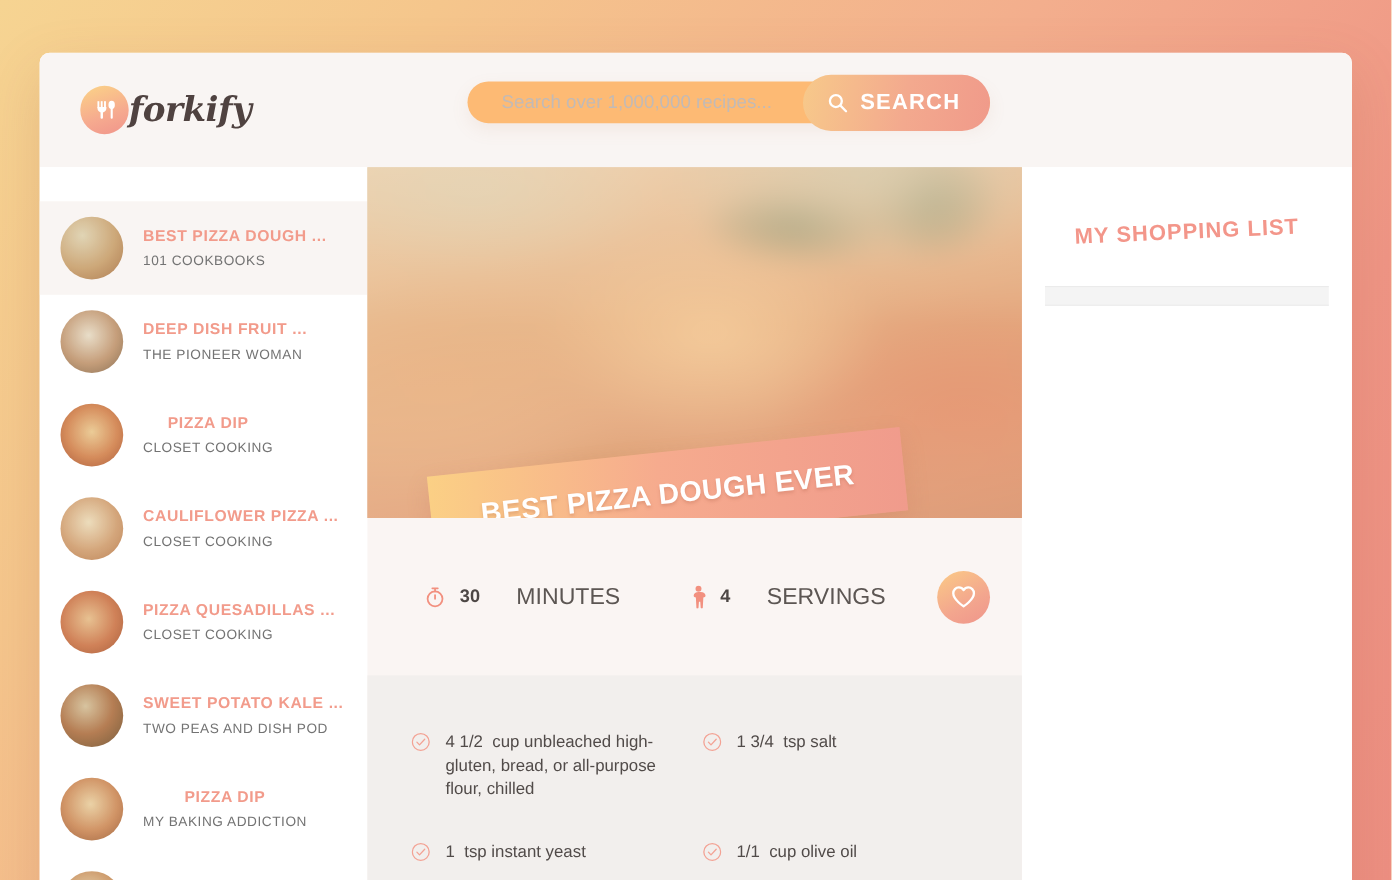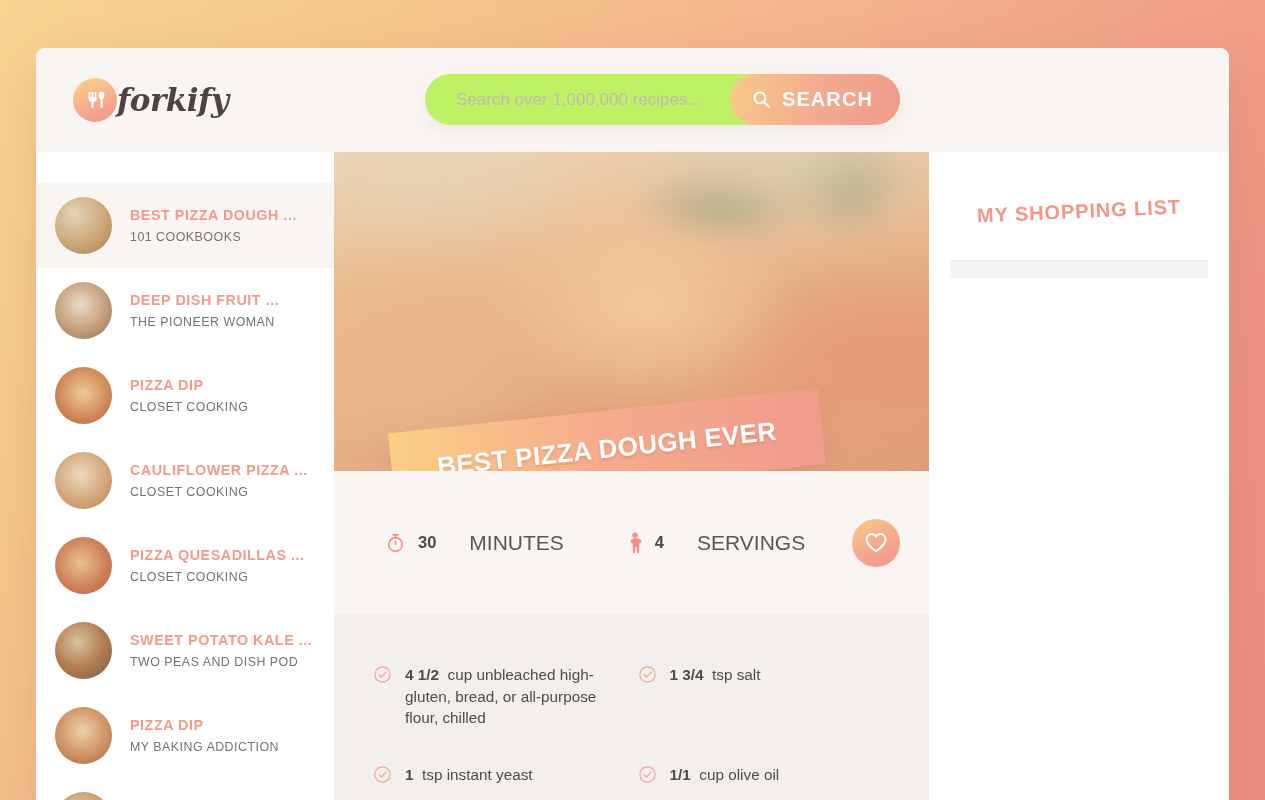--- a/index.html
+++ b/index.html
@@ -37,22 +37,22 @@
   .logo-badge svg { display:block; }
   .logo-text {
     font-family:"DejaVu Serif", serif;
     font-style:italic; font-weight:700; font-size:31px;
     color:#4f4240; letter-spacing:-.5px;
   }
 
   
   #search-form {
     position:absolute; left:389px; top:26px;
-    width:475px; height:51px;
-    background:#bef264; border-radius:26px;
+    width:475px; height:38px;
+    background:#fdba74; border-radius:26px;
     display:flex; align-items:center;
     box-shadow:0 6px 16px rgba(190,130,100,.10);
   }
   #search-input {
     flex:1; border:none; outline:none; background:transparent;
     font-family:"Liberation Sans", sans-serif;
     font-size:17px; color:#5a4b48; padding-left:31px;
   }
   #search-input::placeholder { color:#c2bab6; }
   #search-btn {
@@ -74,21 +74,21 @@
     height:85px; padding:0 18px 0 19px; cursor:pointer;
   }
   .result-item.active { background:#f9f5f3; }
   .result-avatar {
     width:57px; height:57px; border-radius:50%; flex-shrink:0;
     background-size:cover; filter:saturate(.85) contrast(.95);
   }
   .result-texts { overflow:hidden; }
   .result-title {
     color:#f29b8b; font-size:14.3px; font-weight:700;
-    letter-spacing:.55px; white-space:nowrap;
+    letter-spacing:.55px; white-space:nowrap;text-align:center;
   }
   .result-pub {
     margin-top:7px; color:#737373; font-size:12.4px;
     font-weight:400; letter-spacing:.5px; white-space:nowrap;
   }
 
   
   #recipe { width:595px; background:#faf5f3; flex-shrink:0; position:relative; }
   #recipe-figure { position:relative; height:319px; overflow:hidden; }
   #recipe-img { position:absolute; inset:0; }
@@ -140,21 +140,21 @@
   #recipe-ingredients {
     background:#f2efed; padding:50px 40px 40px 40px; height:100%;
   }
   #ingredient-list {
     list-style:none; display:grid; grid-template-columns:1fr 1fr;
     column-gap:14px; row-gap:35px;
   }
   .ingredient { display:flex; gap:14px; }
   .ing-check { flex-shrink:0; margin-top:2px; color:#f3a294; }
   .ing-text { font-size:15.3px; color:#514b49; line-height:1.42; }
-  .ing-qty { font-weight:700; }
+  .ing-qty { font-weight:400; }
 
   
   #shopping { flex:1; background:#fff; padding-top:48px; }
   #shopping-title {
     color:#f3968a; font-size:20px; font-weight:700; letter-spacing:.9px;
     text-align:center; transform:rotate(-2.6deg); margin:0 auto;
   }
   #shopping-list { list-style:none; margin:37px 21px 0 21px; }
   .shopping-placeholder {
     height:18px; background:#f4f4f4;

